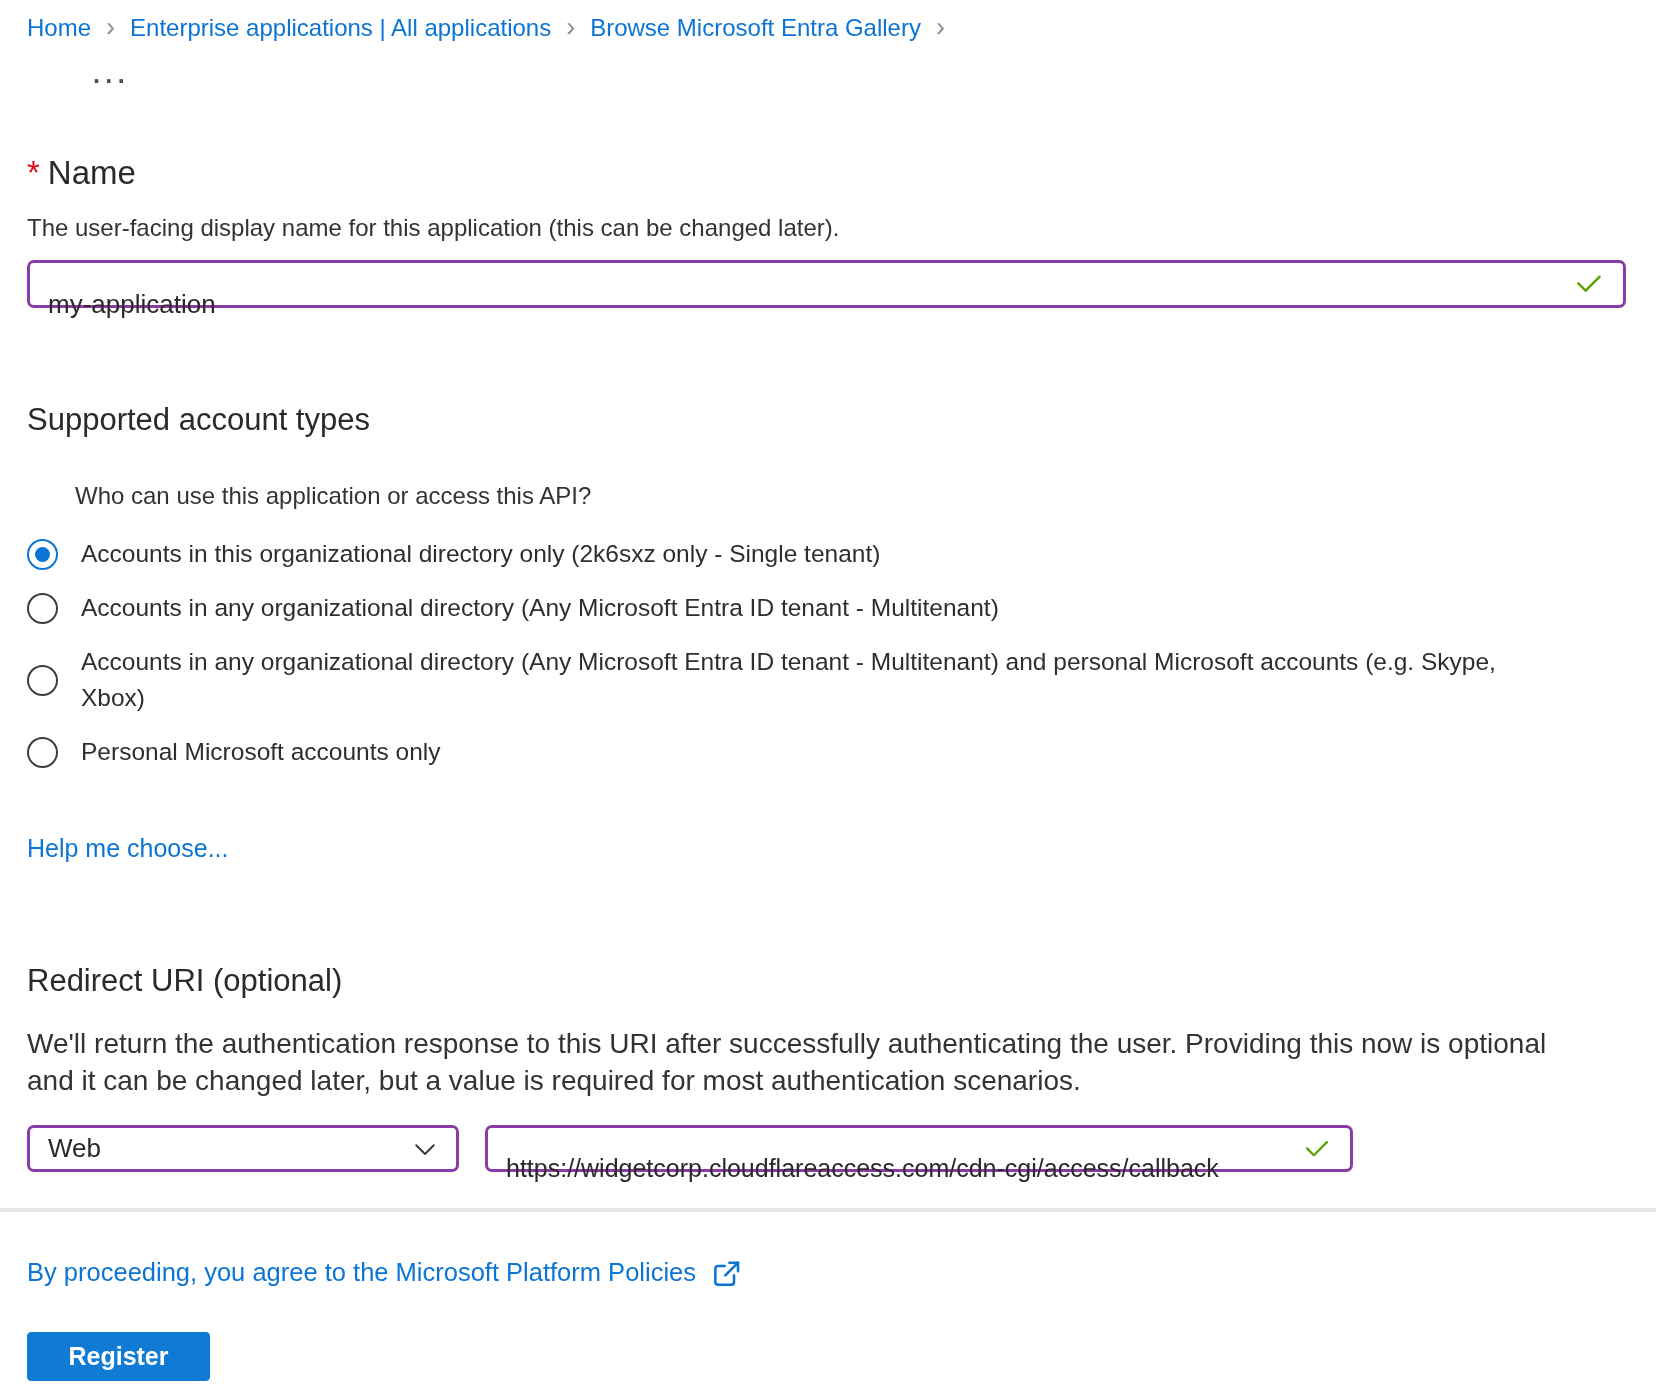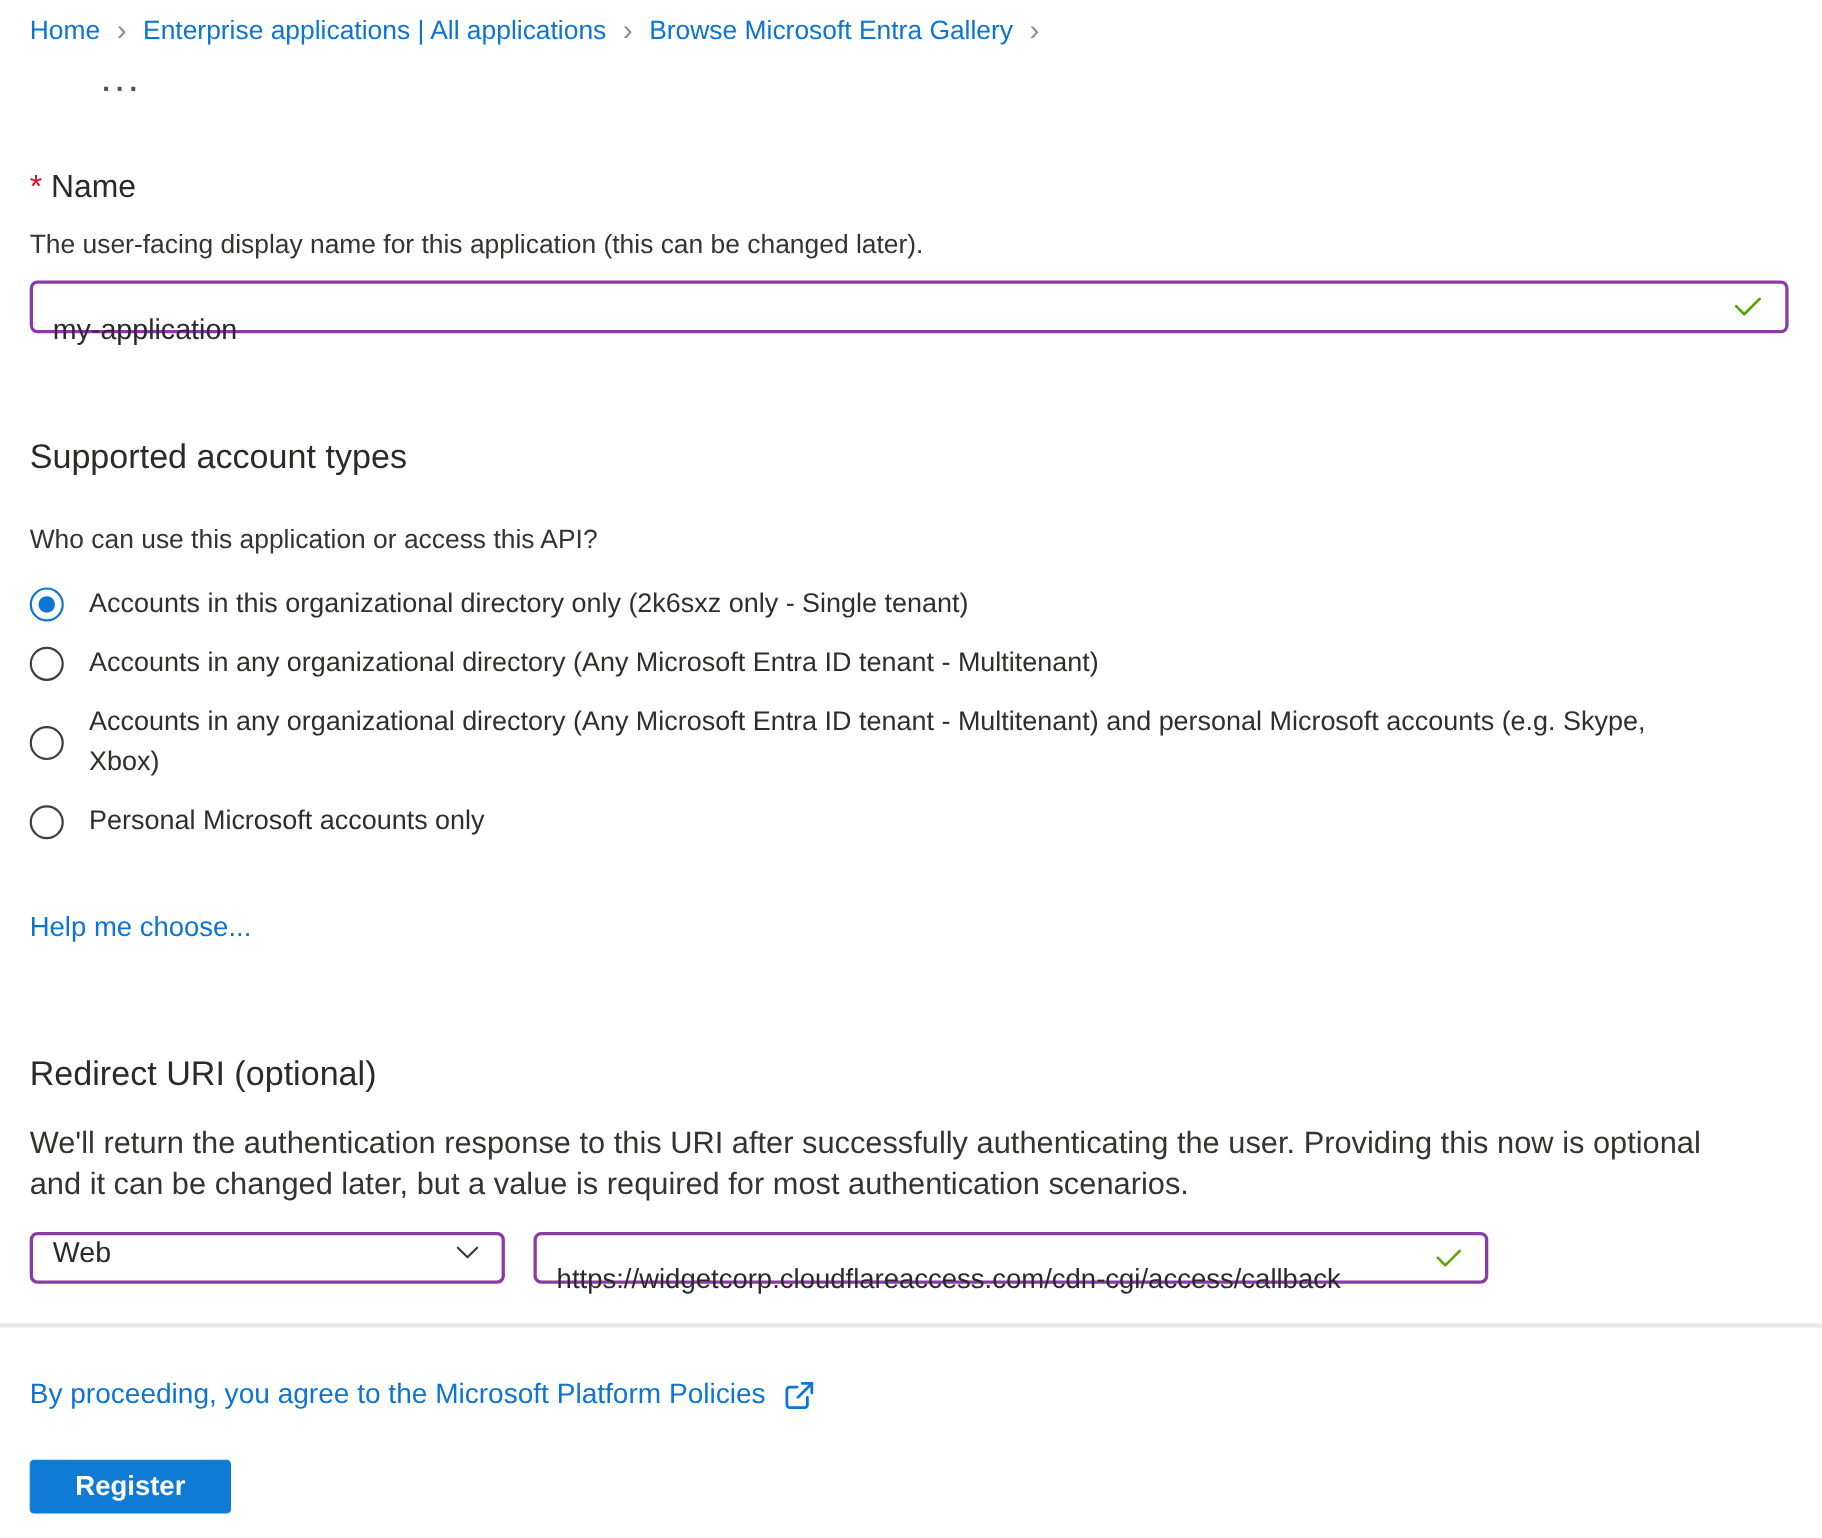--- a/index.html
+++ b/index.html
@@ -15,34 +15,34 @@
   .breadcrumb { display:flex; font-size:24px; white-space:nowrap; }
   .breadcrumb a { color:#0b74d4; text-decoration:none; cursor:pointer; }
   .breadcrumb .sep { color:#8f8d8b; font-size:27px; margin:0 15px; transform:translateY(-2px); }
 
   
   .title-row { margin-top:22px; display:flex; align-items:center; }
   h1 { font-size:43px; font-weight:700; color:#242322; letter-spacing:-0.5px; }
   .more-dots { margin-left:66px; color:#4f4d4b; font-size:25px; font-weight:700; letter-spacing:4px; }
 
   
-  .name-label { margin-top:58px; font-size:29px; color:#2b2a29; }
+  .name-label { margin-top:58px; font-size:33px; color:#2b2a29; }
   .name-label .req { color:#e00b1c; margin-right:8px; }
   .help-text { margin-top:22px; font-size:24px; color:#343332; }
   .text-input {
     margin-top:18px; height:48px; border:3px solid #8a3ba8; border-radius:7px;
     display:flex; align-items:center; padding:0 18px; background:#fff; cursor:text;
   }
   .text-input .value { flex:1; font-size:26px; color:#2b2a29; white-space:nowrap; overflow:hidden;margin-top:40px; }
 
   
   .section-heading { font-size:31px; font-weight:400; color:#2b2a29; }
   .heading-accounts { margin-top:94px; }
   .heading-redirect { margin-top:100px; }
-  .question { margin-top:44px; font-size:24px; color:#343332; }
+  .question { margin-top:44px; font-size:24px; color:#343332;margin-left:48px; }
 
   
   .radio-group { margin-top:26px; }
   .radio-row { display:flex; align-items:center; margin-bottom:18px; cursor:pointer; }
   .radio-circle {
     flex:0 0 auto; width:31px; height:31px; border:2.5px solid #3f3e3d; border-radius:50%;
     margin-right:23px; margin-top:1px; display:flex; align-items:center; justify-content:center;
     background:#fff;
   }
   .radio-row.selected .radio-circle { border-color:#0b74d4; }
@@ -52,21 +52,21 @@
 
   .link { color:#0b74d4; text-decoration:none; cursor:pointer; }
   .help-link { display:inline-block; margin-top:46px; font-size:25px; }
 
   .para { margin-top:26px; font-size:28px; line-height:37px; color:#343332; max-width:1528px; }
 
   
   .uri-row { margin-top:26px; display:flex; align-items:center; }
   .select-box {
     width:432px; height:47px; border:3px solid #8a3ba8; border-radius:7px;
-    display:flex; padding:0 16px 0 18px; cursor:pointer; background:#fff;
+    display:flex; align-items:center; padding:0 16px 0 18px; cursor:pointer; background:#fff;
   }
   .select-box .value { flex:1; font-size:26px; color:#2b2a29; }
   .uri-input { width:868px; height:47px; margin-top:0; margin-left:26px; }
   .uri-input .value { font-size:25px; }
 
   
   .divider { margin:36px 0 0 -27px; width:1656px; height:4px; background:#e9e8e7; }
   .policy-row { margin-top:42px; display:flex; align-items:center; font-size:25.5px; }
   .policy-row .ext-icon { margin-left:14px; margin-top:4px; }
   .register-btn {

